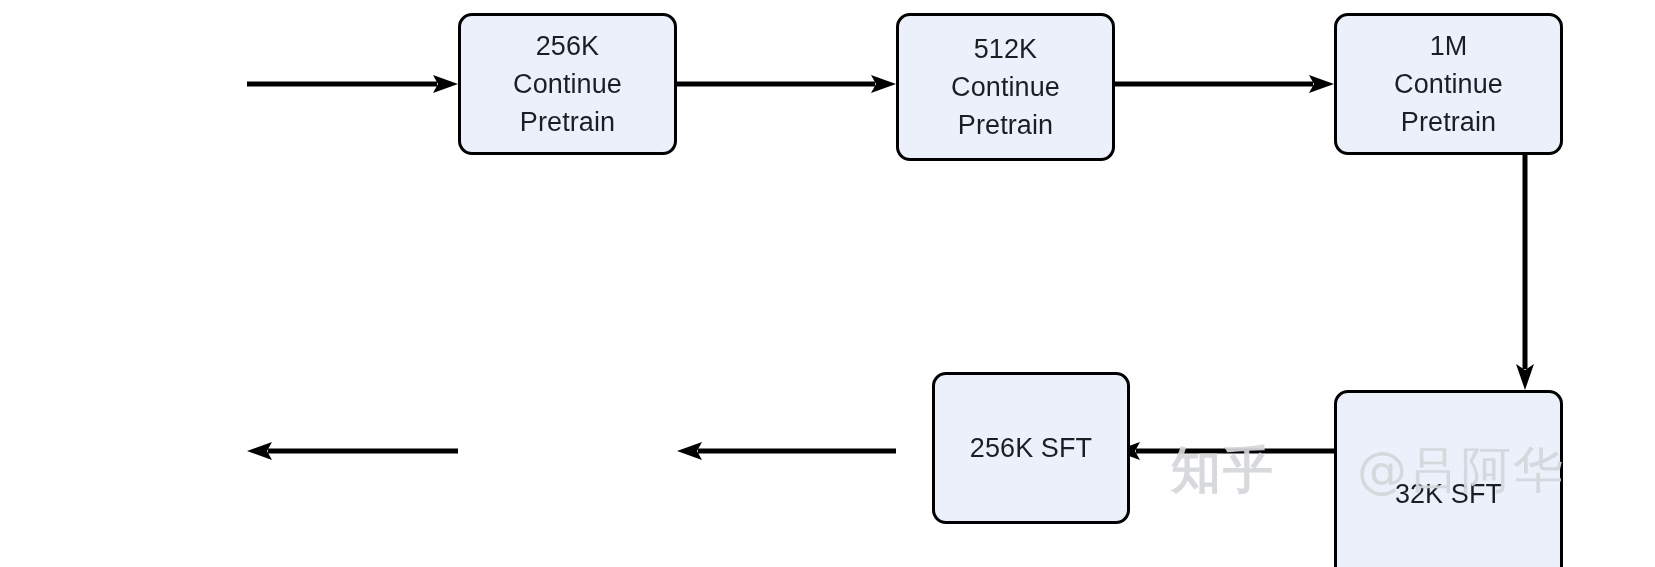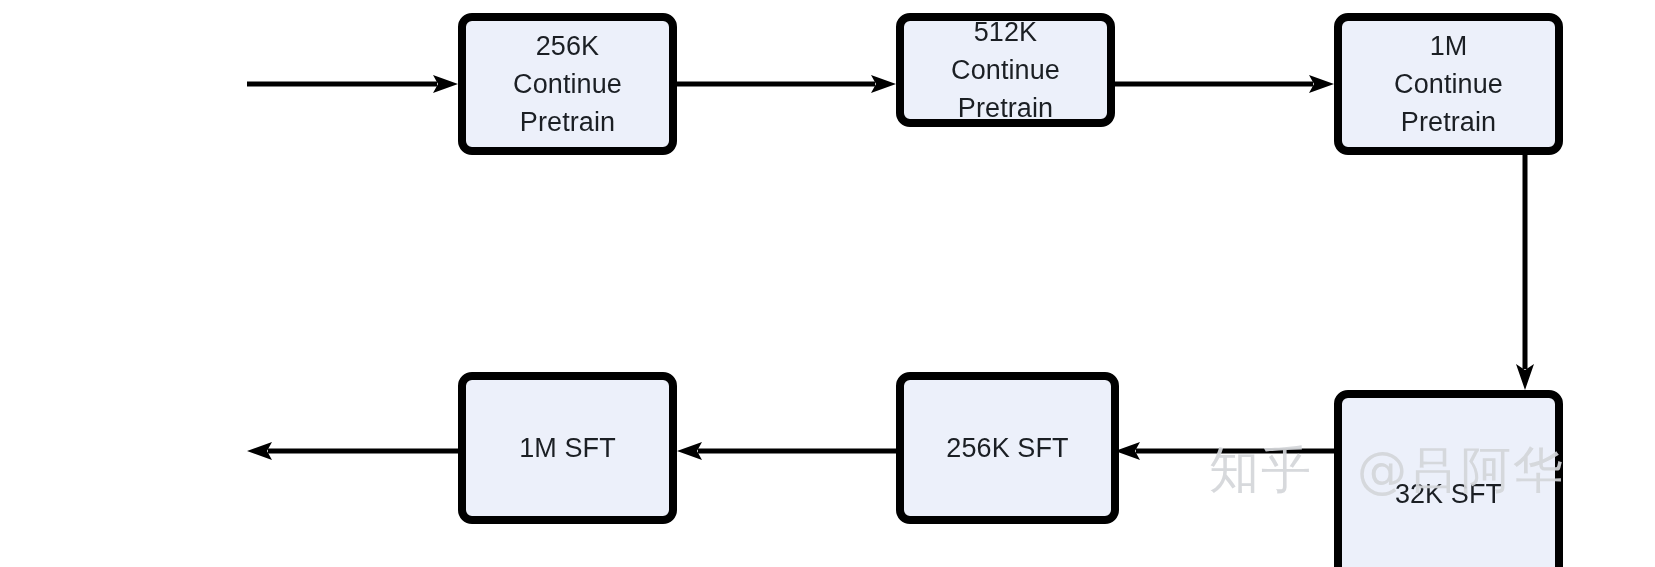--- a/index.html
+++ b/index.html
@@ -14,21 +14,21 @@
     position: relative;
     width: 1655px;
     height: 567px;
     background: #ffffff;
     overflow: hidden;
   }
   .node {
     position: absolute;
     box-sizing: border-box;
     background: #ECF0FA;
-    border: 8px solid #000000;
+    border: 3px solid #000000;
     border-radius: 14px;
     display: flex;
     align-items: center;
     justify-content: center;
     text-align: center;
     color: #1b1f24;
     font-size: 27px;
     line-height: 1.42;
     letter-spacing: 0.1px;
     z-index: 3;
@@ -122,41 +122,38 @@
     </svg>
   </div>
 
 
   <div class="node" style="left:458px; top:13px; width:219px; height:142px;">
     <span class="label">256K
 Continue
 Pretrain</span>
   </div>
 
-  <div class="node" style="left:896px; top:13px; width:219px; height:114px;">
+  <div class="node" style="left:896px; top:13px; width:219px; height:148px;">
     <span class="label">512K
 Continue
 Pretrain</span>
   </div>
 
   <div class="node" style="left:1334px; top:13px; width:229px; height:142px;">
     <span class="label">1M
 Continue
 Pretrain</span>
   </div>
 
   <div class="node" style="left:1334px; top:390px; width:229px; height:208px;">
     <span class="label">32K SFT</span>
   </div>
 
-  <div class="node" style="left:896px; top:372px; width:223px; height:152px;">
+  <div class="node" style="left:932px; top:372px; width:198px; height:152px;">
     <span class="label">256K SFT</span>
   </div>
 
-  <div class="node" style="left:458px; top:372px; width:219px; height:152px;">
-    <span class="label">1M SFT</span>
-  </div>
 
 
-  <div class="watermark" style="left:1209px; top:437px;">知乎</div>
+  <div class="watermark" style="left:1171px; top:437px;font-weight:bold;">知乎</div>
   <div class="watermark" style="left:1357px; top:437px;">@吕阿华</div>
 
 </div>
 
 </body></html>

